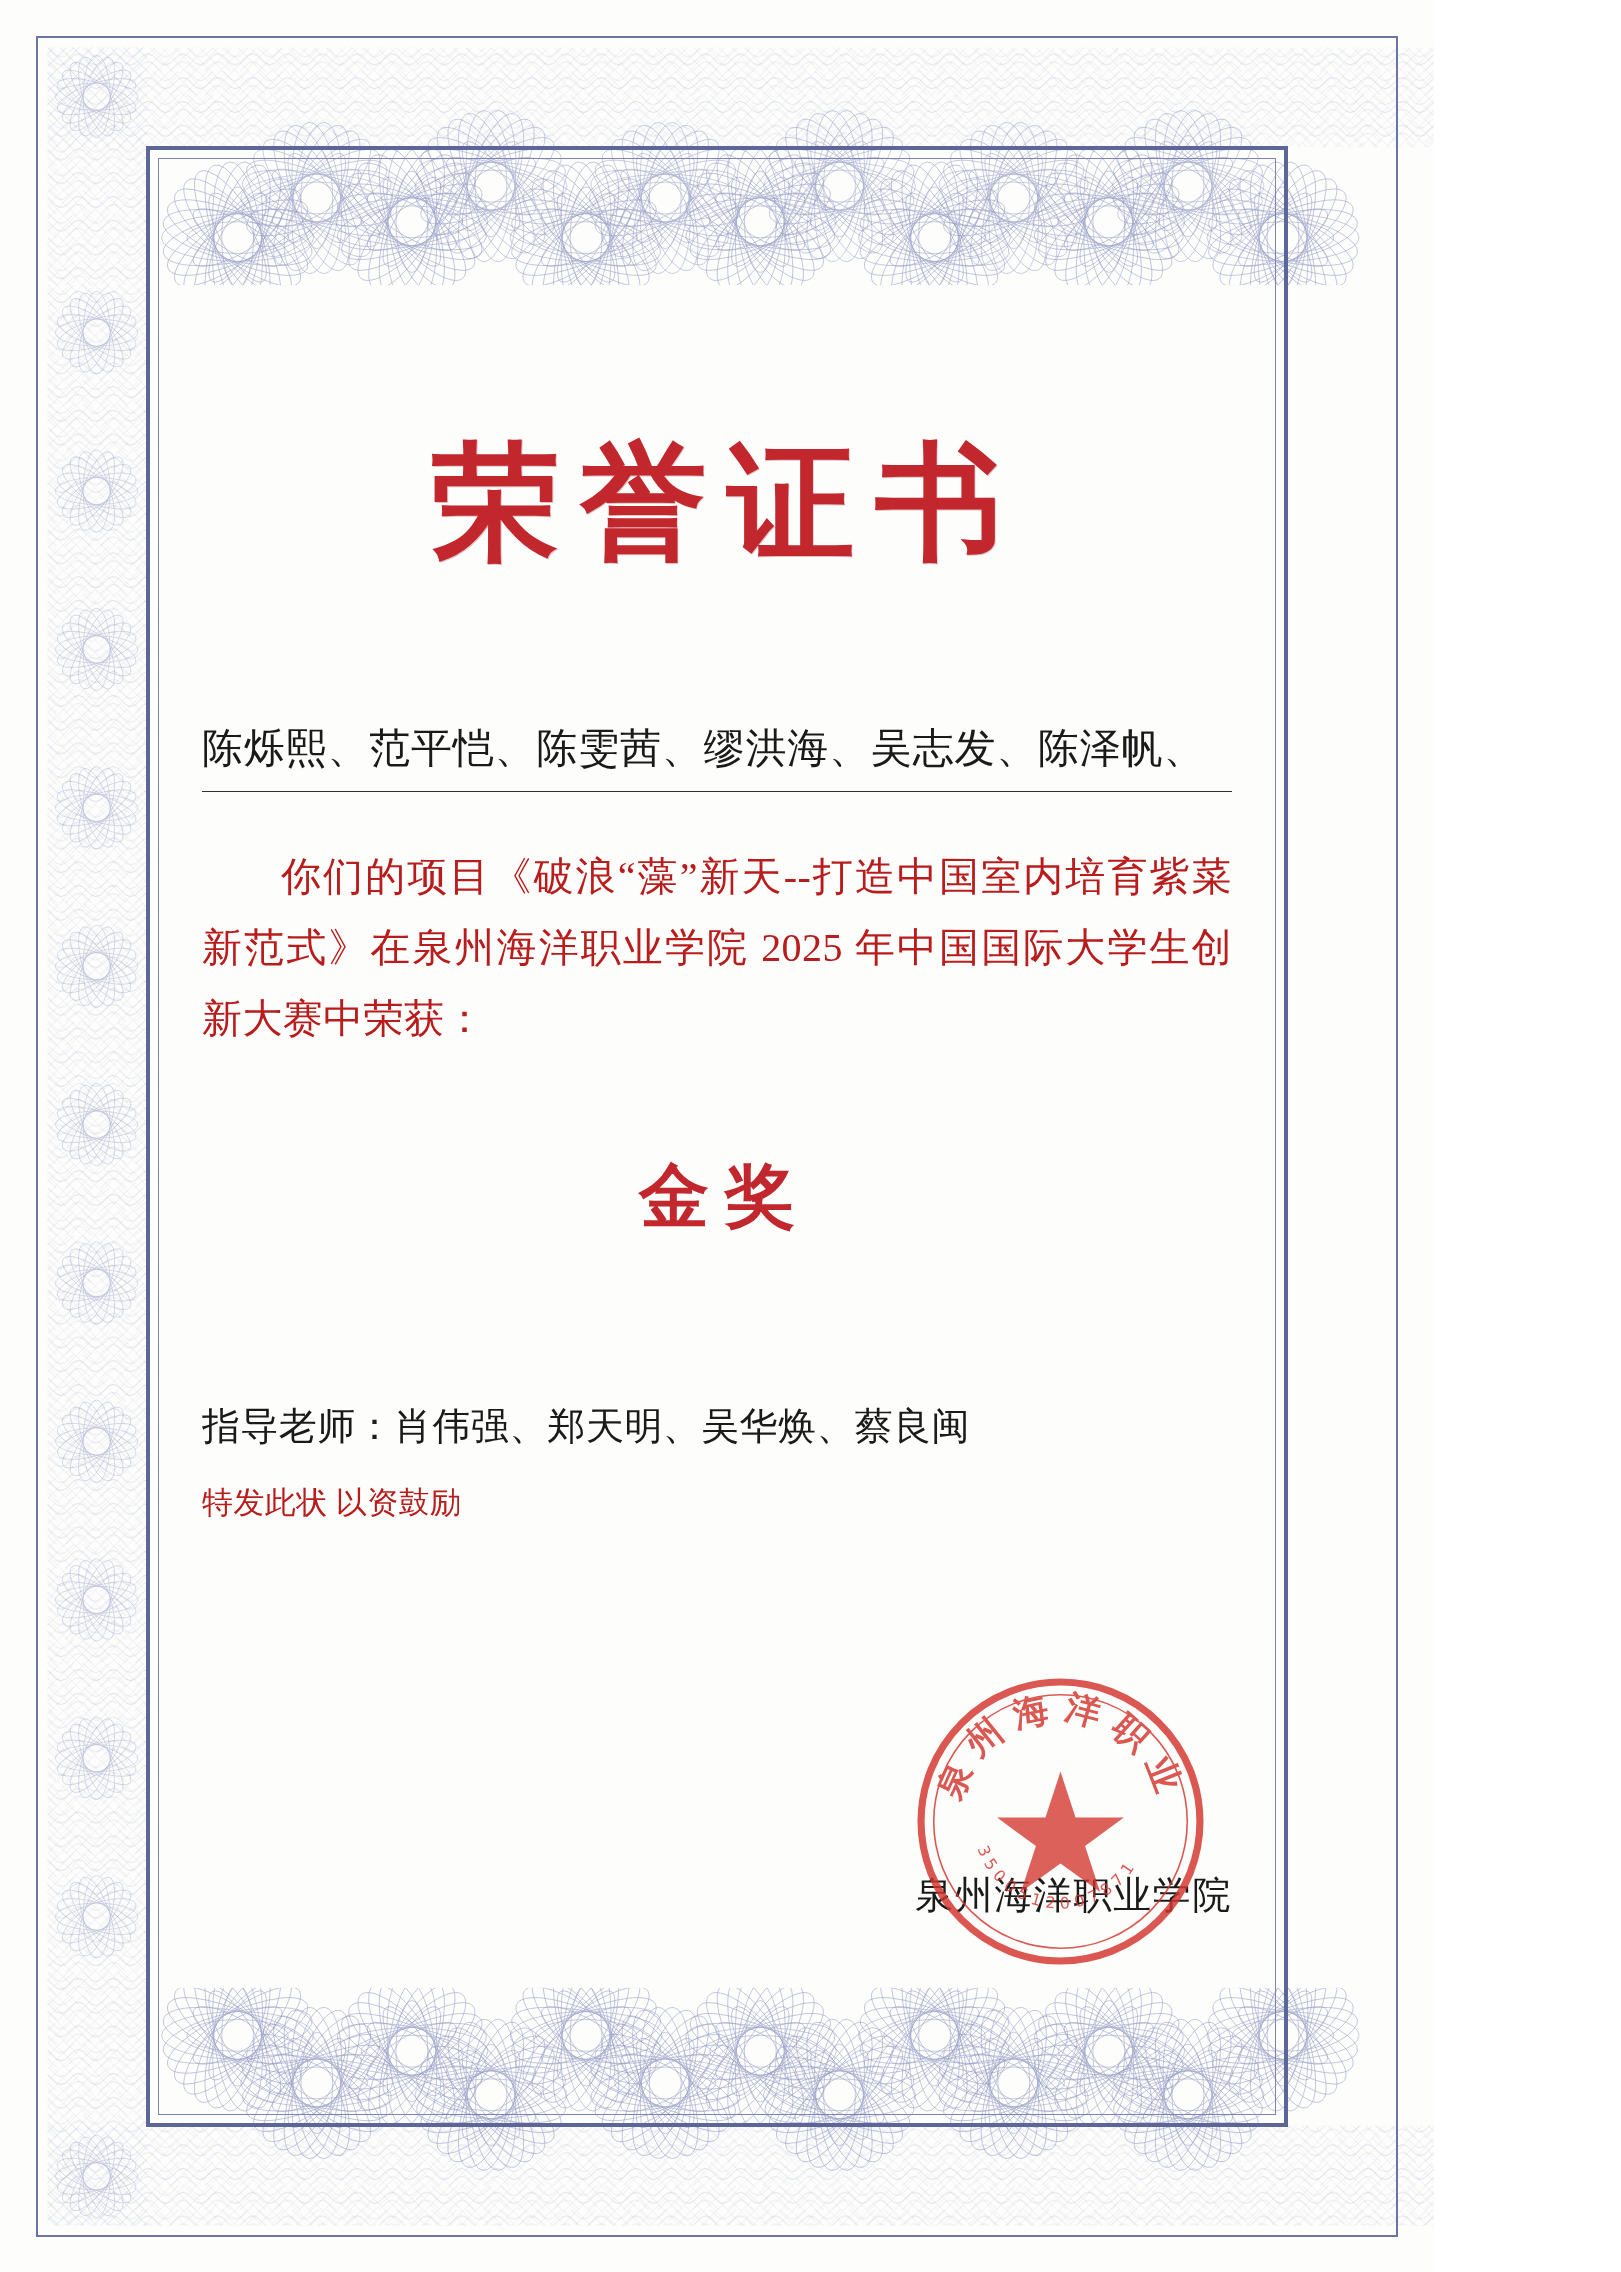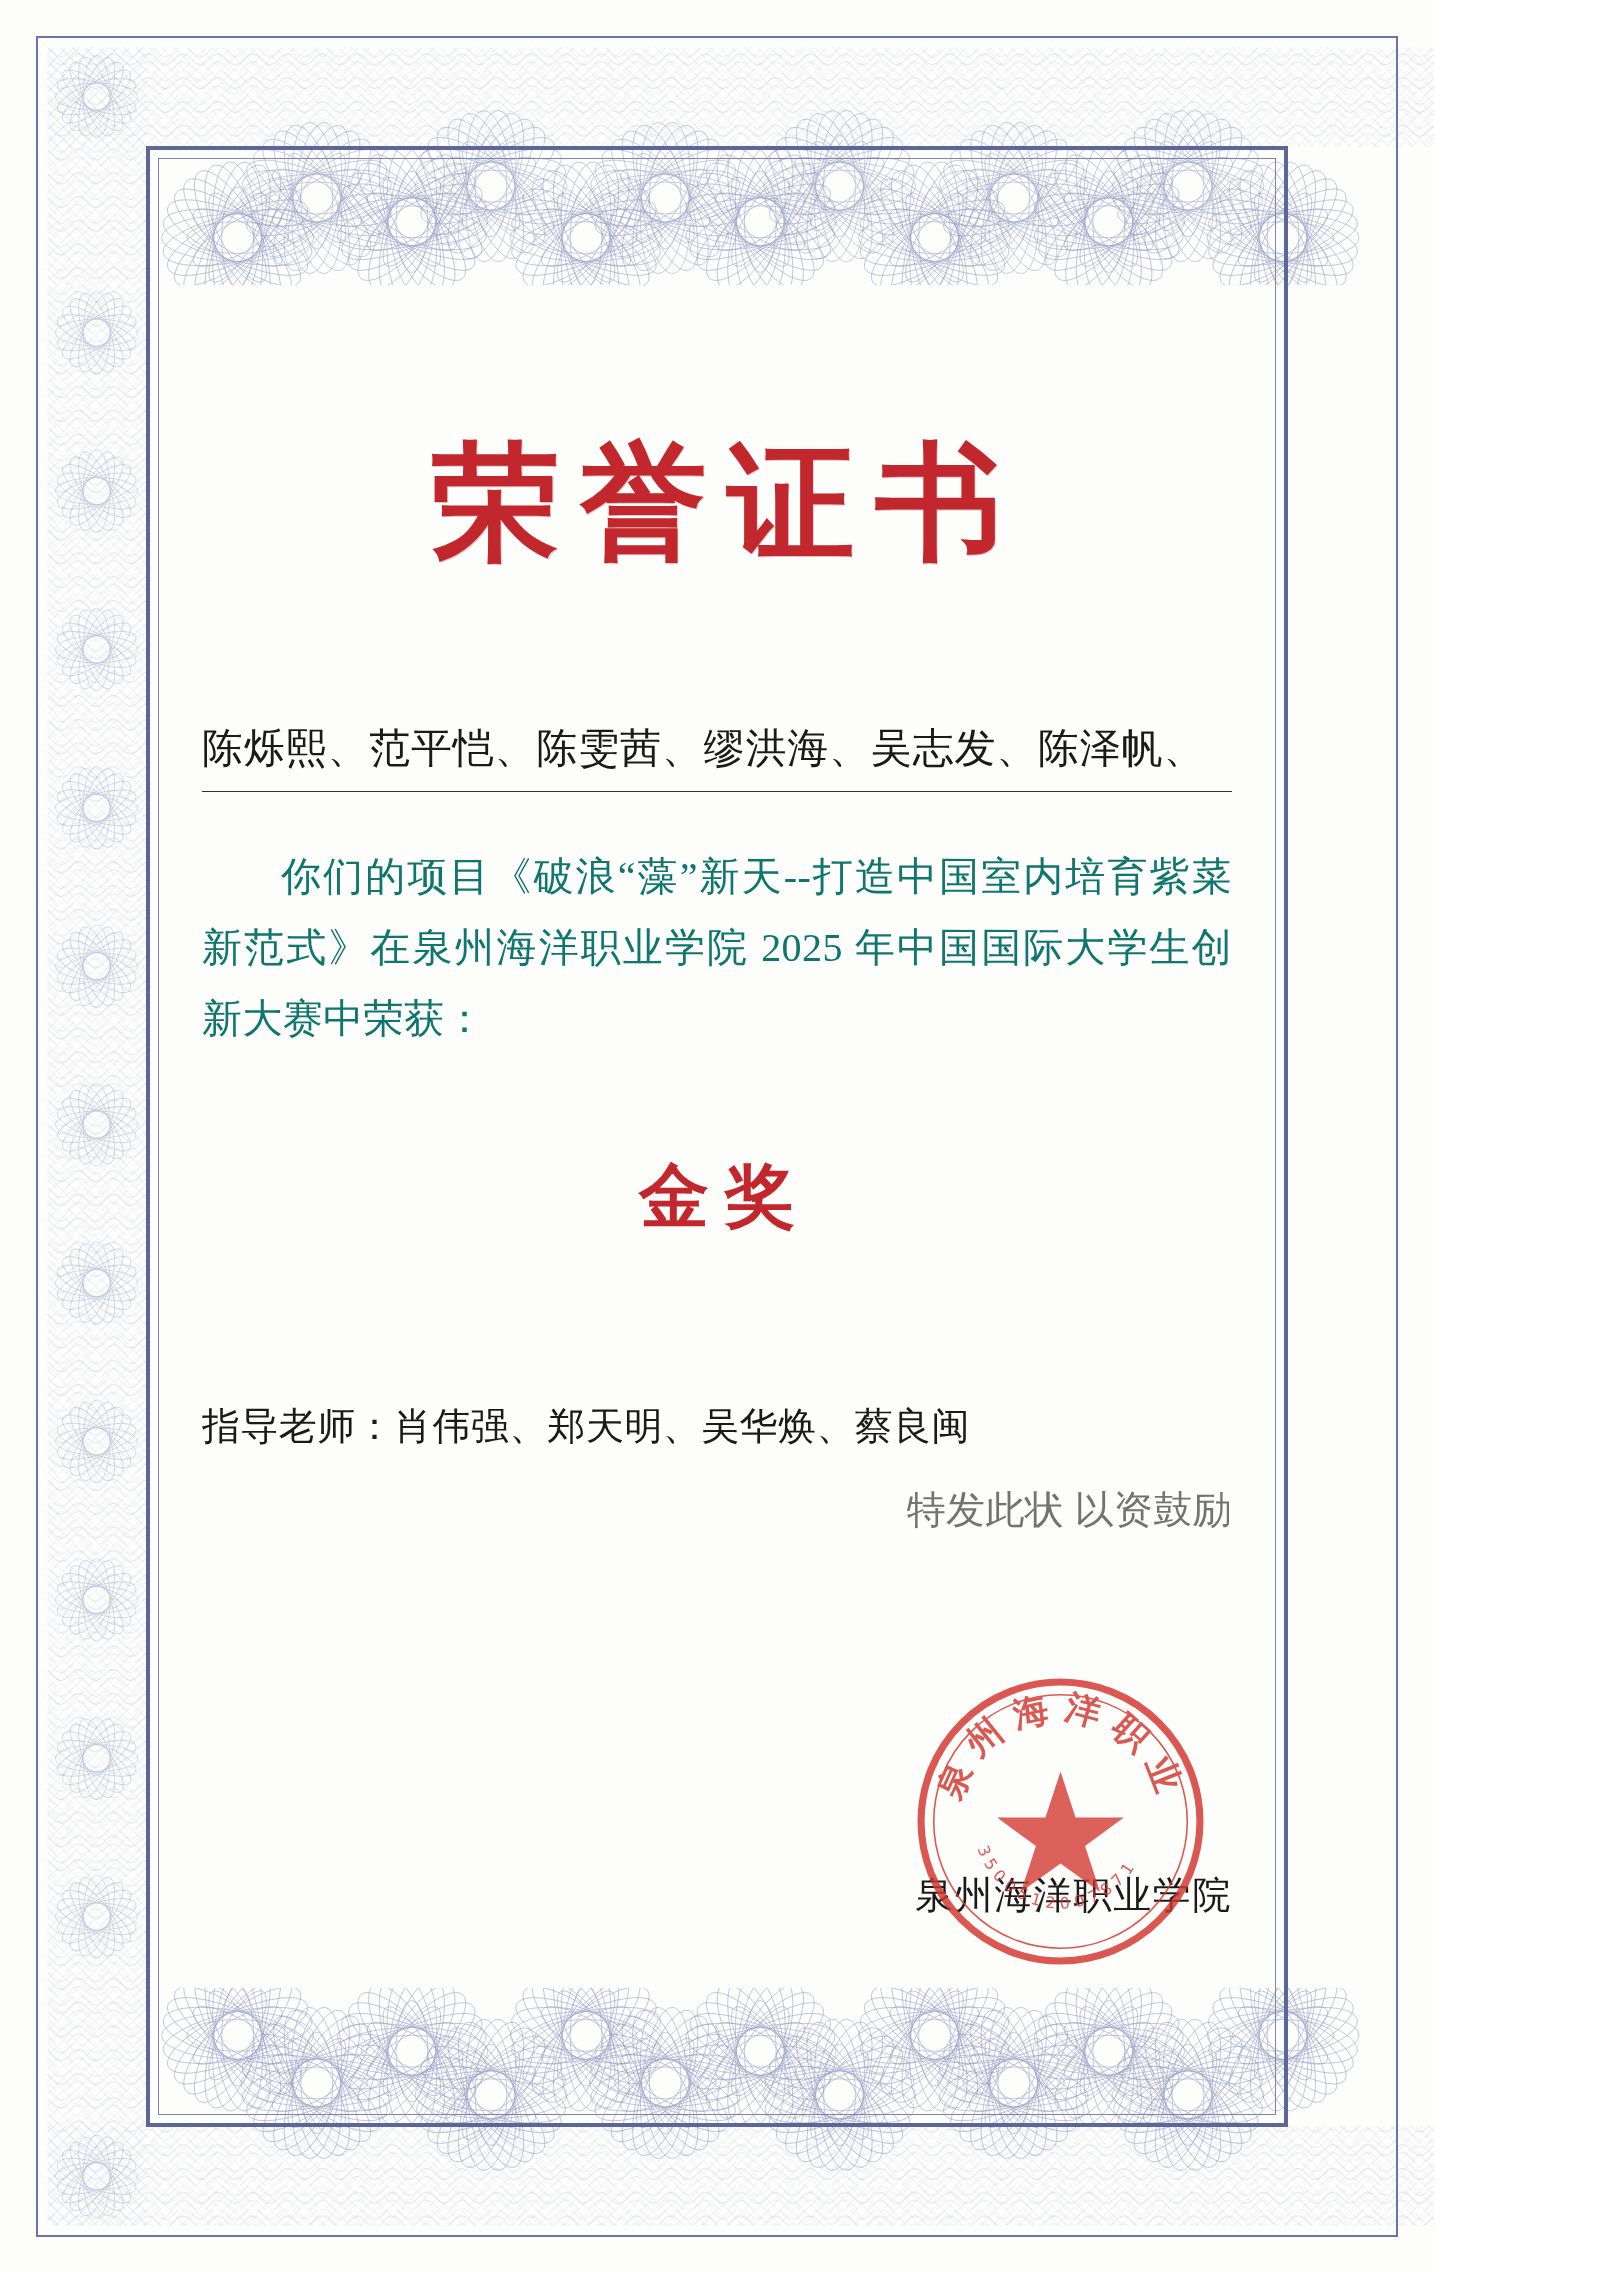--- a/index.html
+++ b/index.html
@@ -97,21 +97,21 @@
     padding-bottom: 10px;
     margin-bottom: 9.5px;
     width: 100%;
     box-sizing: border-box;
   }
 
   .body-text {
     margin-top: 49px;
     font-size: 40px;
     line-height: 1.78;
-    color: #0f766e;
+    color: #b91c1c;
     text-align: justify;
     text-indent: 79px;
     letter-spacing: 0.4px;
   }
 
   .award {
     text-align: center;
     color: #c1272d;
     font-family: "DejaVu Serif", "Liberation Serif", serif;
     font-weight: 700;
@@ -123,25 +123,24 @@
 
   .advisors {
     margin-top: 150px;
     font-size: 38px;
     line-height: 1.7;
     color: #1a1a1a;
     letter-spacing: 0.4px;
   }
   .encourage {
     margin-top: 19px;
-    font-size: 39px;
+    font-size: 31px;
     line-height: 1.7;
-    color: #737373;
+    color: #b91c1c;
     letter-spacing: 0.4px;
-    text-align: right;
   }
 
   
   .signature {
     position: absolute;
     right: 0;
     bottom: 144px;
     text-align: right;
     font-size: 38px;
     line-height: 1.62;

